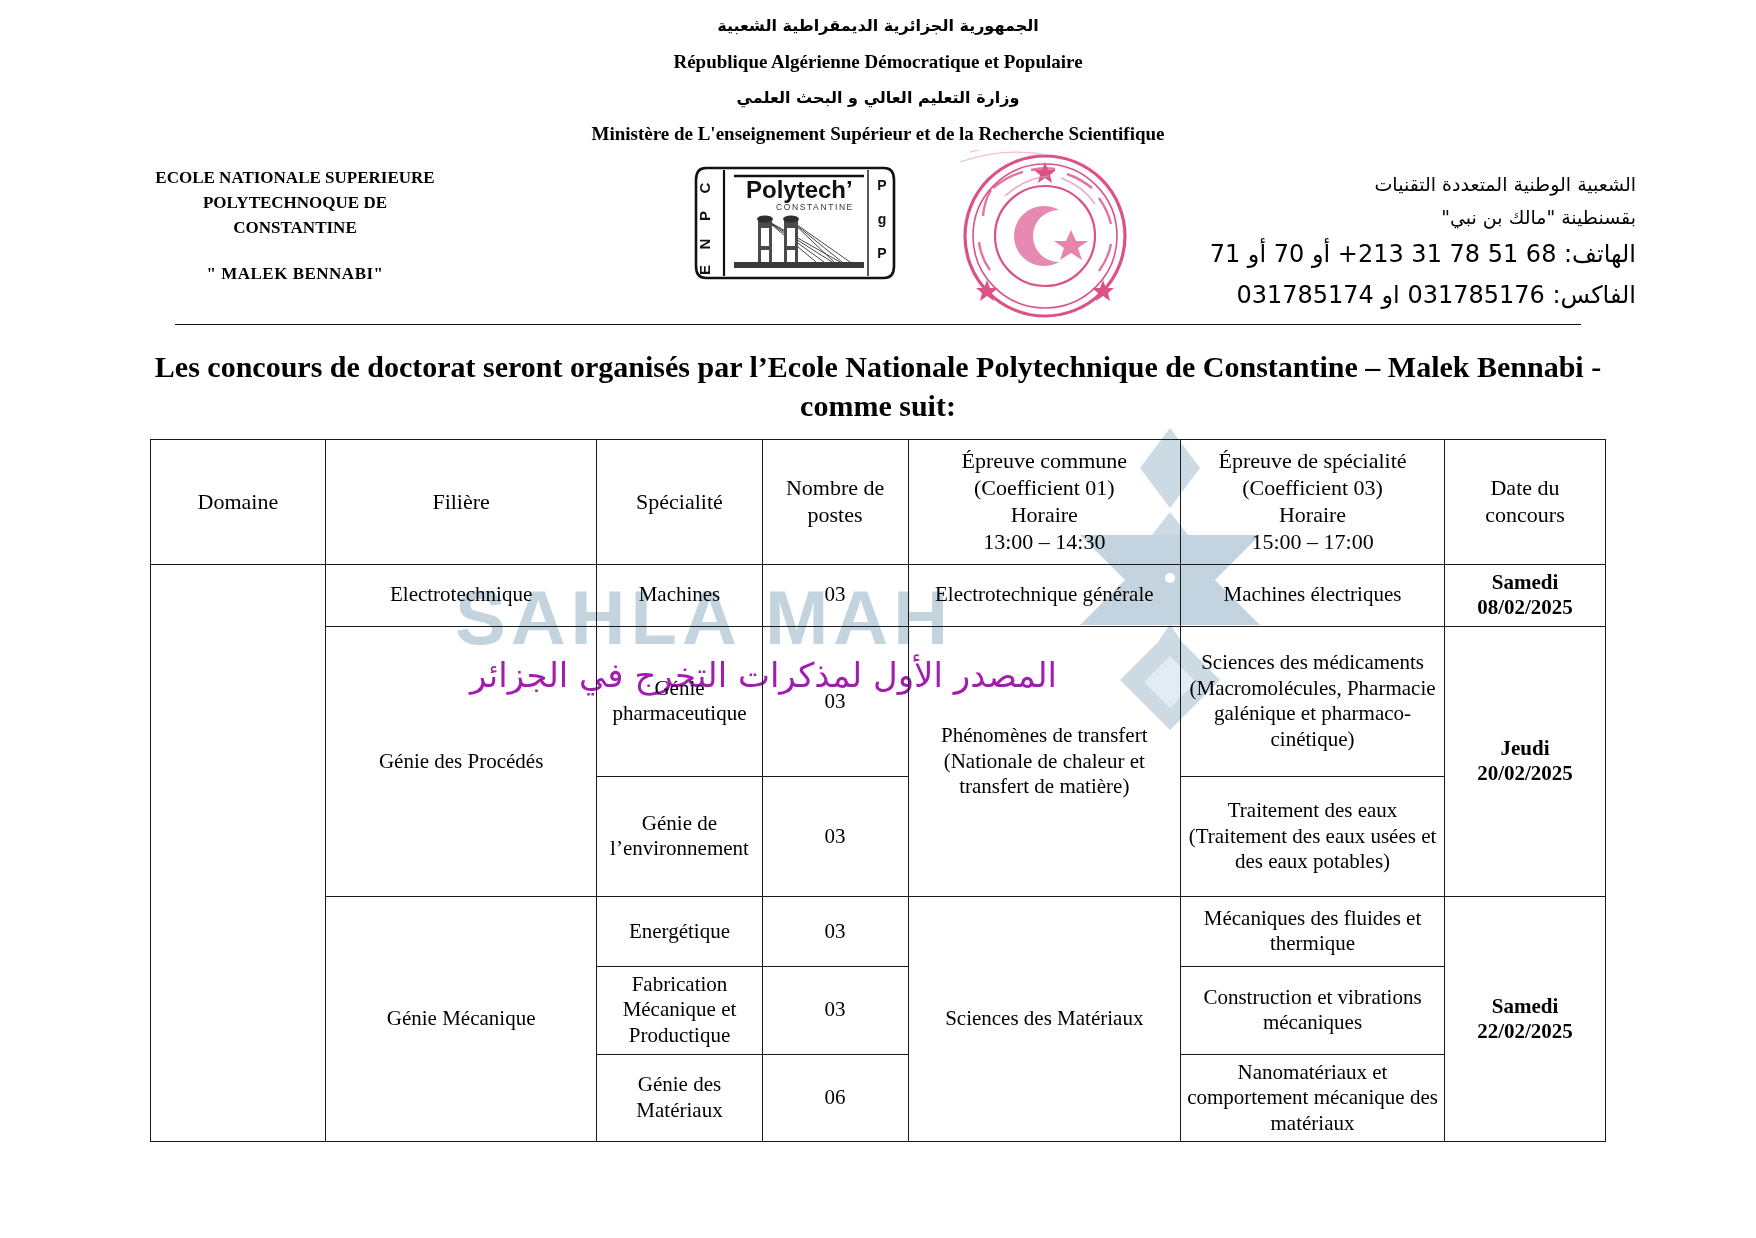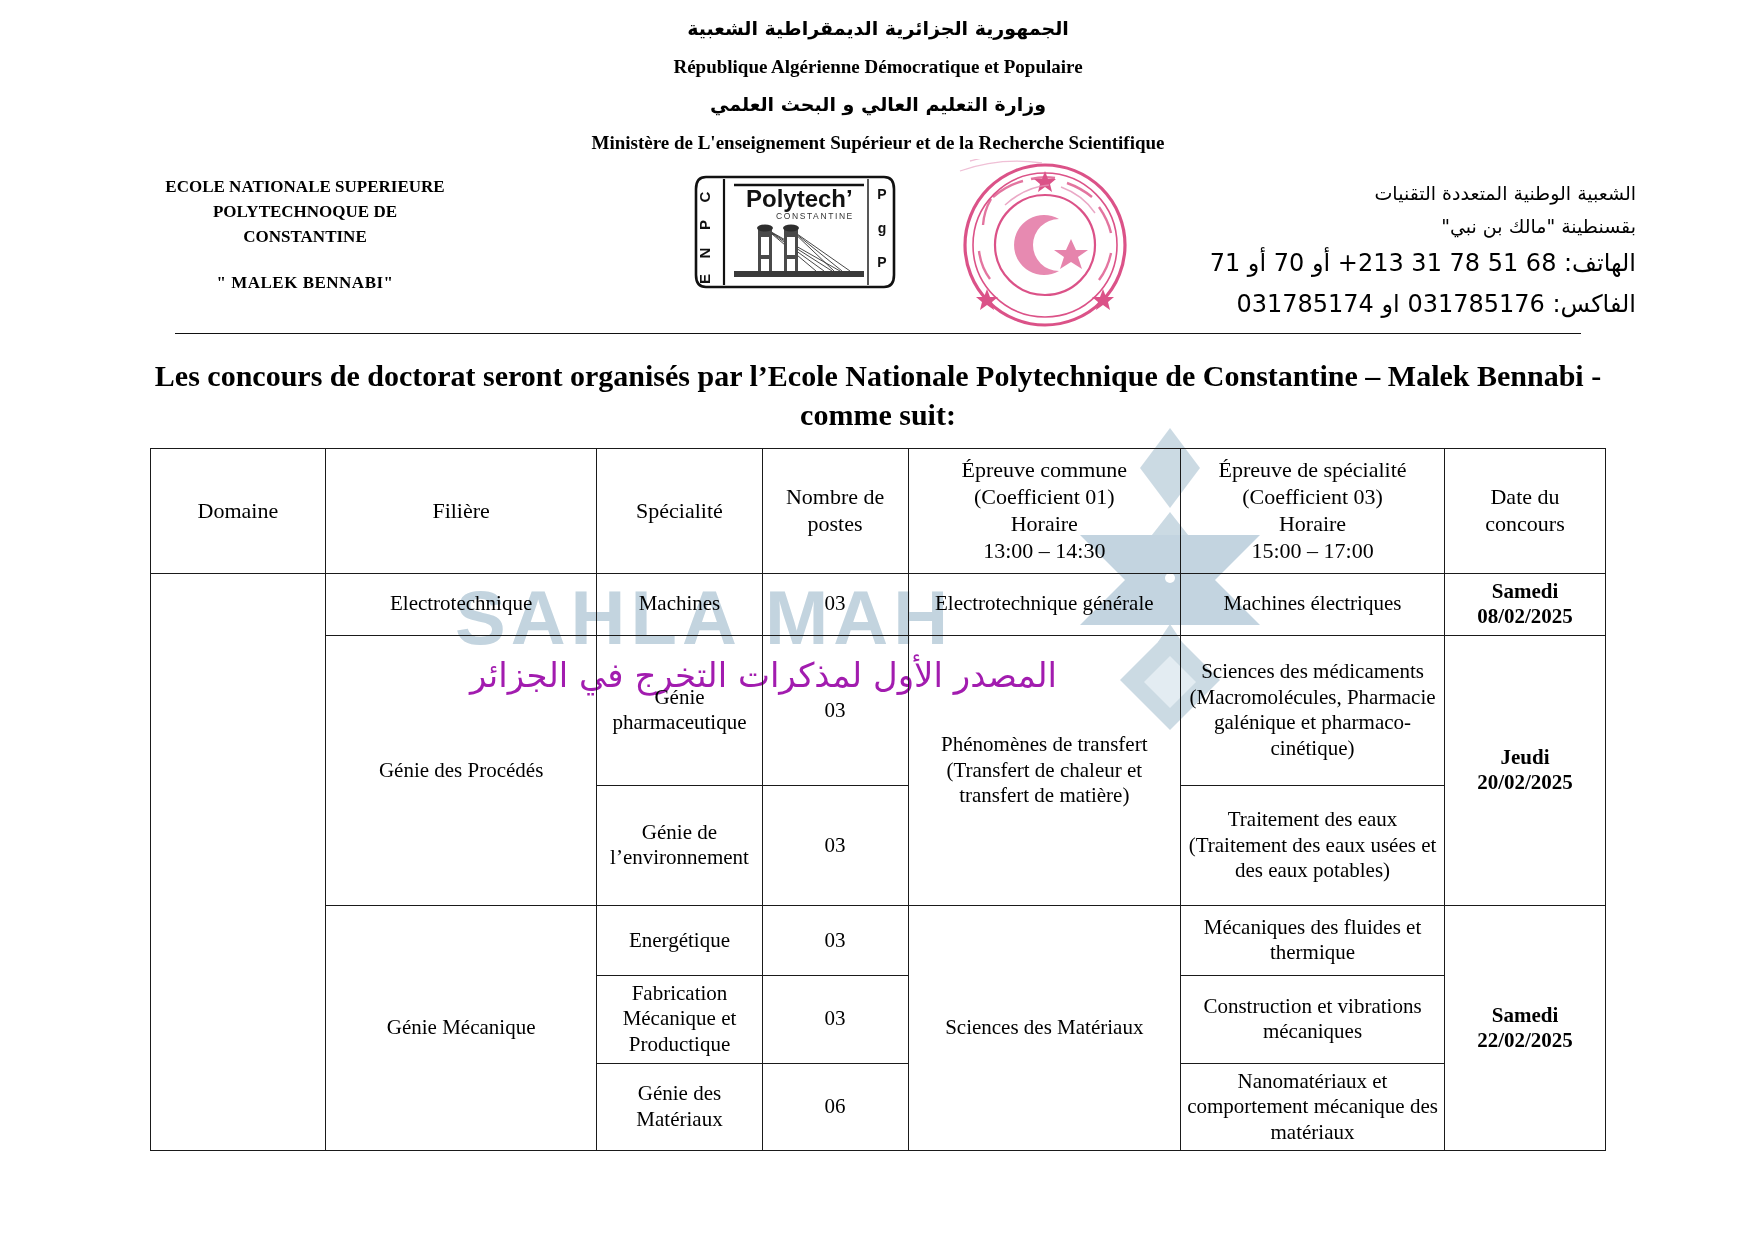--- a/index.html
+++ b/index.html
@@ -61,41 +61,41 @@
     height: 1238px;
     padding: 0;
   }
   .top-block {
     text-align: center;
     padding-top: 14px;
   }
   .ar-line {
     font-family: "DejaVu Sans", sans-serif;
     font-weight: bold;
-    font-size: 19px;
+    font-size: 16px;
     direction: rtl;
     line-height: 1.5;
     margin: 0;
   }
   .fr-line {
     font-family: "Liberation Serif", serif;
     font-weight: bold;
     font-size: 19px;
     line-height: 1.35;
     margin: 11px;
   }
 
   .id-row {
     position: relative;
     height: 160px;
     margin-top: 12px;
   }
   .school-left {
     position: absolute;
-    left: 140px;
+    left: 130px;
     top: 8px;
     width: 330px;
     text-align: center;
     font-family: "Liberation Serif", serif;
     font-weight: bold;
     font-size: 17px;
     line-height: 1.45;
   }
   .school-left .malek {
     margin-top: 22px;
@@ -358,21 +358,21 @@
         <td class="bold">
           <span class="cell-lines">Samedi</span>
           <span class="cell-lines">08/02/2025</span>
         </td>
       </tr>
 
       <tr>
         <td rowspan="2">Génie des Procédés</td>
         <td style="height:150px">Génie pharmaceutique</td>
         <td>03</td>
-        <td rowspan="2">Phénomènes de transfert  (Transfert de chaleur et transfert de matière)</td>
+        <td rowspan="2">Phénomènes de transfert  (Nationale de chaleur et transfert de matière)</td>
         <td>Sciences des médicaments (Macromolécules, Pharmacie galénique et pharmaco-cinétique)</td>
         <td class="bold" rowspan="2">
           <span class="cell-lines">Jeudi</span>
           <span class="cell-lines">20/02/2025</span>
         </td>
       </tr>
 
       <tr>
         <td style="height:120px">Génie de l’environnement</td>
         <td>03</td>

